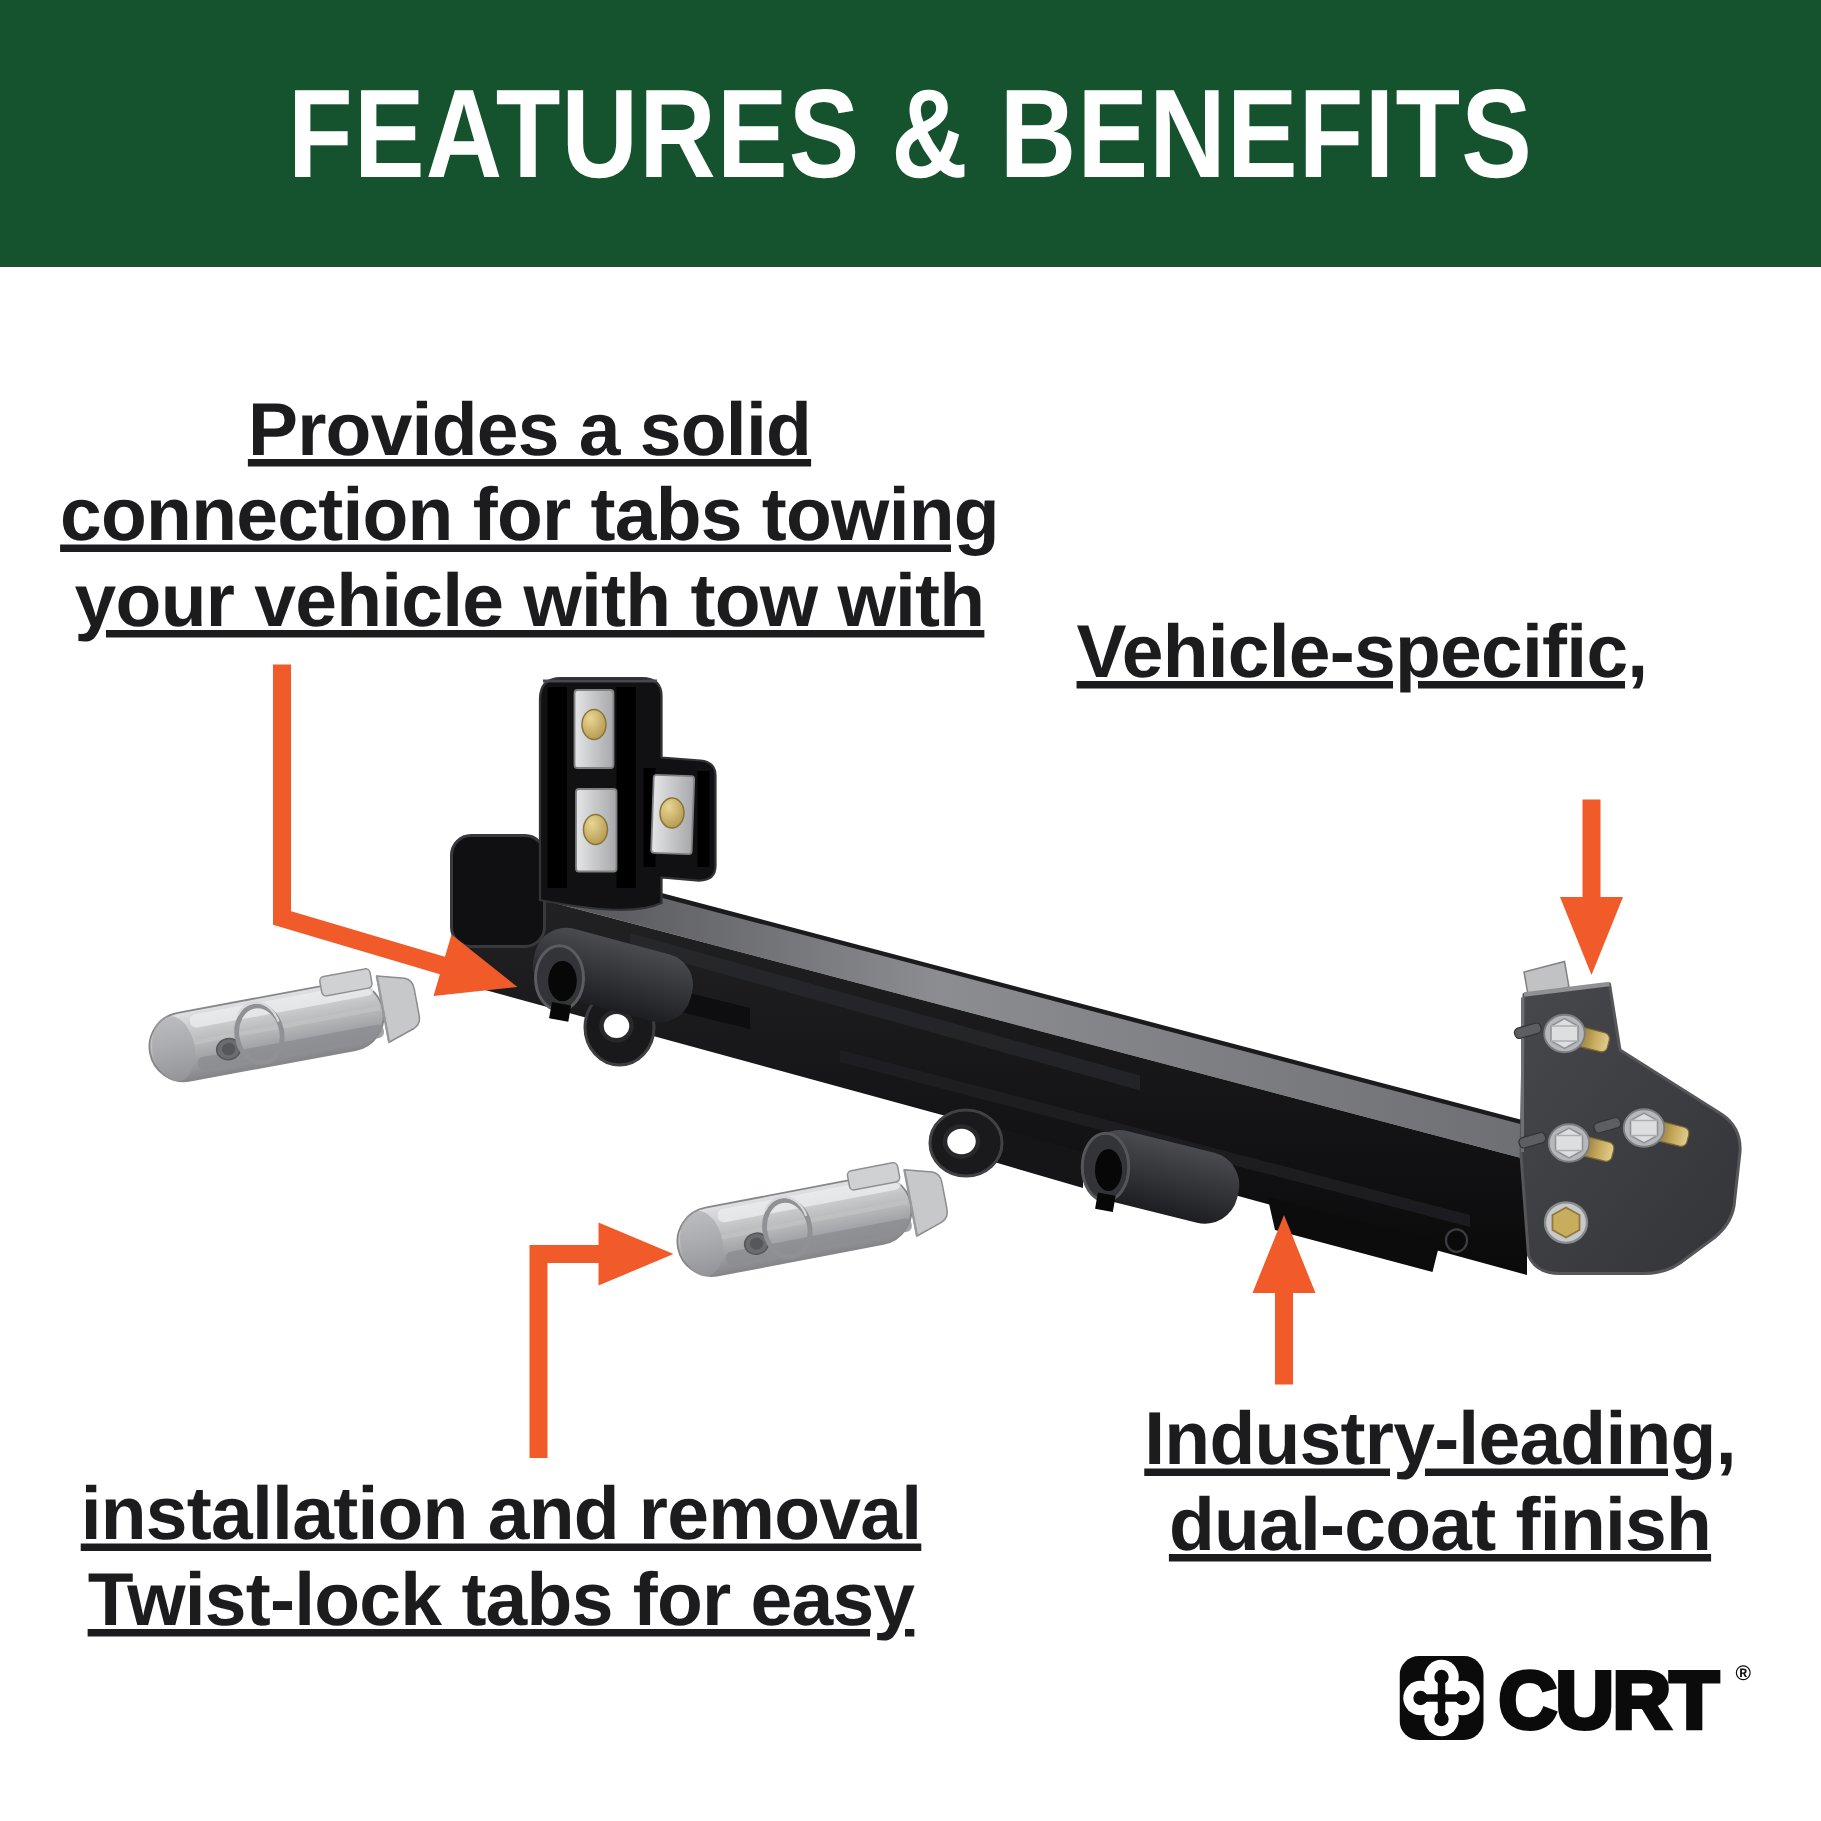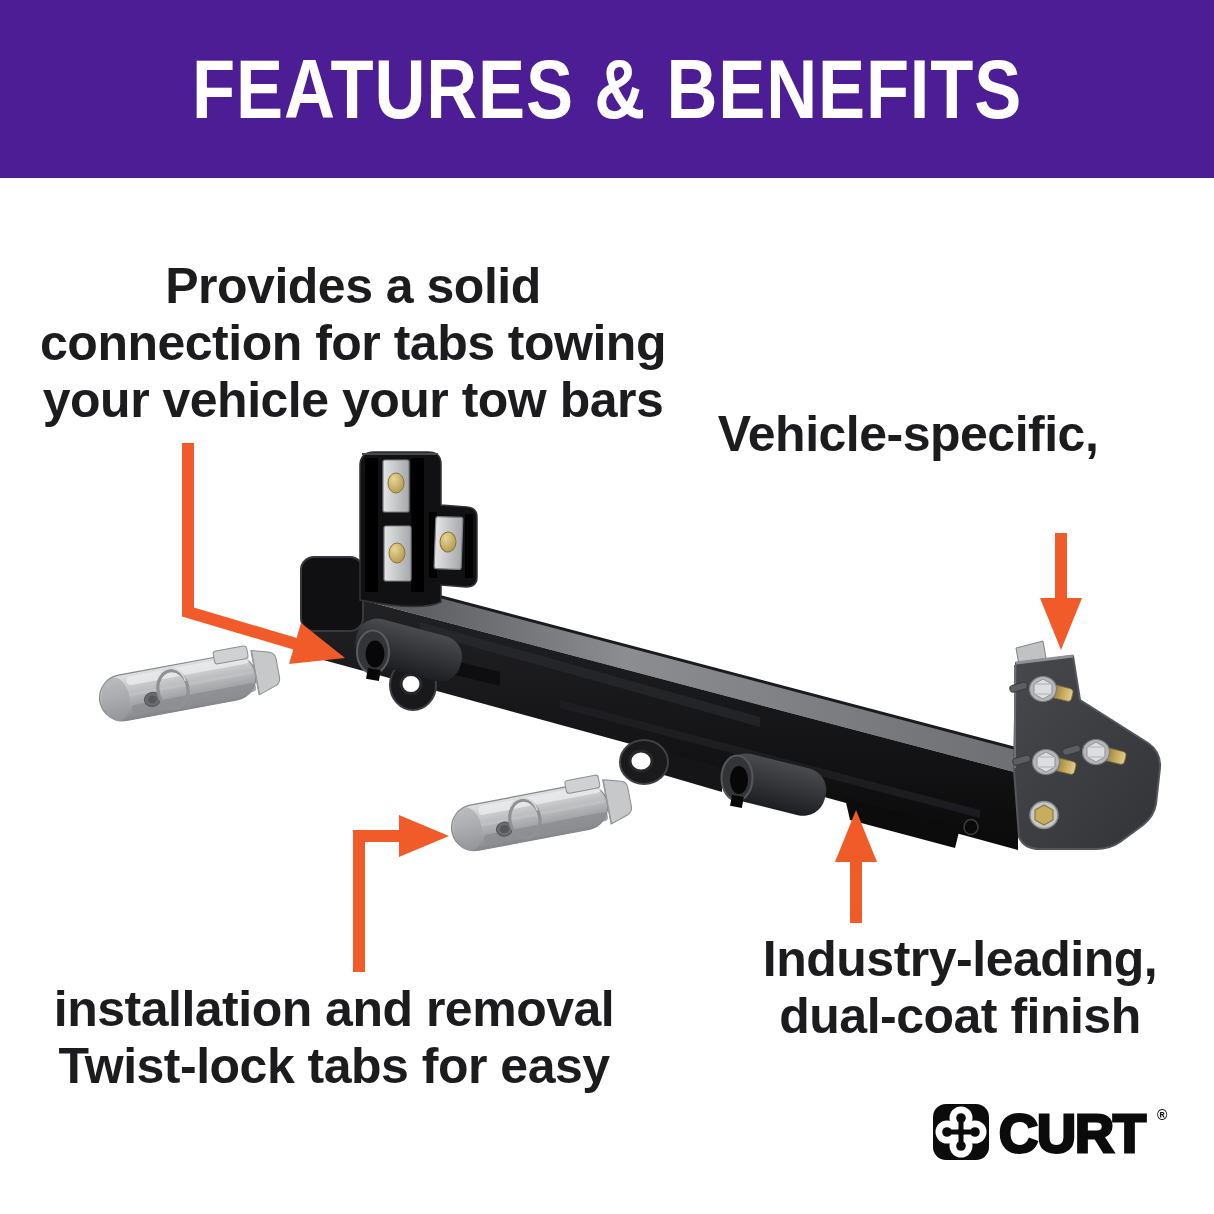--- a/index.html
+++ b/index.html
@@ -7,32 +7,32 @@
     --body-text:#1c1c1e;
   }
   html,body{margin:0;padding:0;background:#ffffff;}
   .stage{
     position:relative;width:1214px;height:1214px;overflow:hidden;
     background:#ffffff;
     font-family:"Liberation Sans","DejaVu Sans",sans-serif;
   }
   .banner{
     position:absolute;left:0;top:0;width:1214px;height:178px;
-    background:#4c1d95;display:flex;align-items:center;justify-content:center;
+    background:#14532d;display:flex;align-items:center;justify-content:center;
   }
   .banner h1{
     margin:0;font-size:84px;font-weight:bold;color:#ffffff;
     letter-spacing:1px;white-space:nowrap;
     transform:scaleX(0.84);transform-origin:center;
   }
   .art{position:absolute;left:0;top:0;width:1214px;height:1214px;}
   .callout{
     position:absolute;color:var(--body-text);font-weight:bold;
     font-size:50px;line-height:57px;letter-spacing:-0.5px;
-    text-align:center;white-space:nowrap;
+    text-align:center;white-space:nowrap;text-decoration:underline;
   }
   .c1{left:33px;top:258px;width:640px;}
   .c2{left:648px;top:406px;width:520px;}
   .c3{left:24px;top:981px;width:620px;}
   .c4{left:700px;top:931px;width:520px;}
   .brand{position:absolute;left:933px;top:1100px;width:240px;height:64px;}
   .arrow-stroke{stroke:var(--orange);stroke-width:12;fill:none;}
   .arrow-fill{fill:var(--orange);}
 </style>
 </head>
@@ -200,21 +200,21 @@
     </g>
     <g>
       <polyline class="arrow-stroke" points="359,972 359,836 401,836"></polyline>
       <polygon class="arrow-fill" points="449,836 399,815 399,857"></polygon>
     </g>
   </svg>
 
   <div class="callout c1">
     <div>Provides a solid</div>
     <div>connection for tabs towing</div>
-    <div>your vehicle your tow bars</div>
+    <div>your vehicle with tow with</div>
   </div>
 
   <div class="callout c2">
     <div>Vehicle-specific,</div>
   </div>
 
   <div class="callout c3">
     <div>installation and removal</div>
     <div>Twist-lock tabs for easy</div>
   </div>

